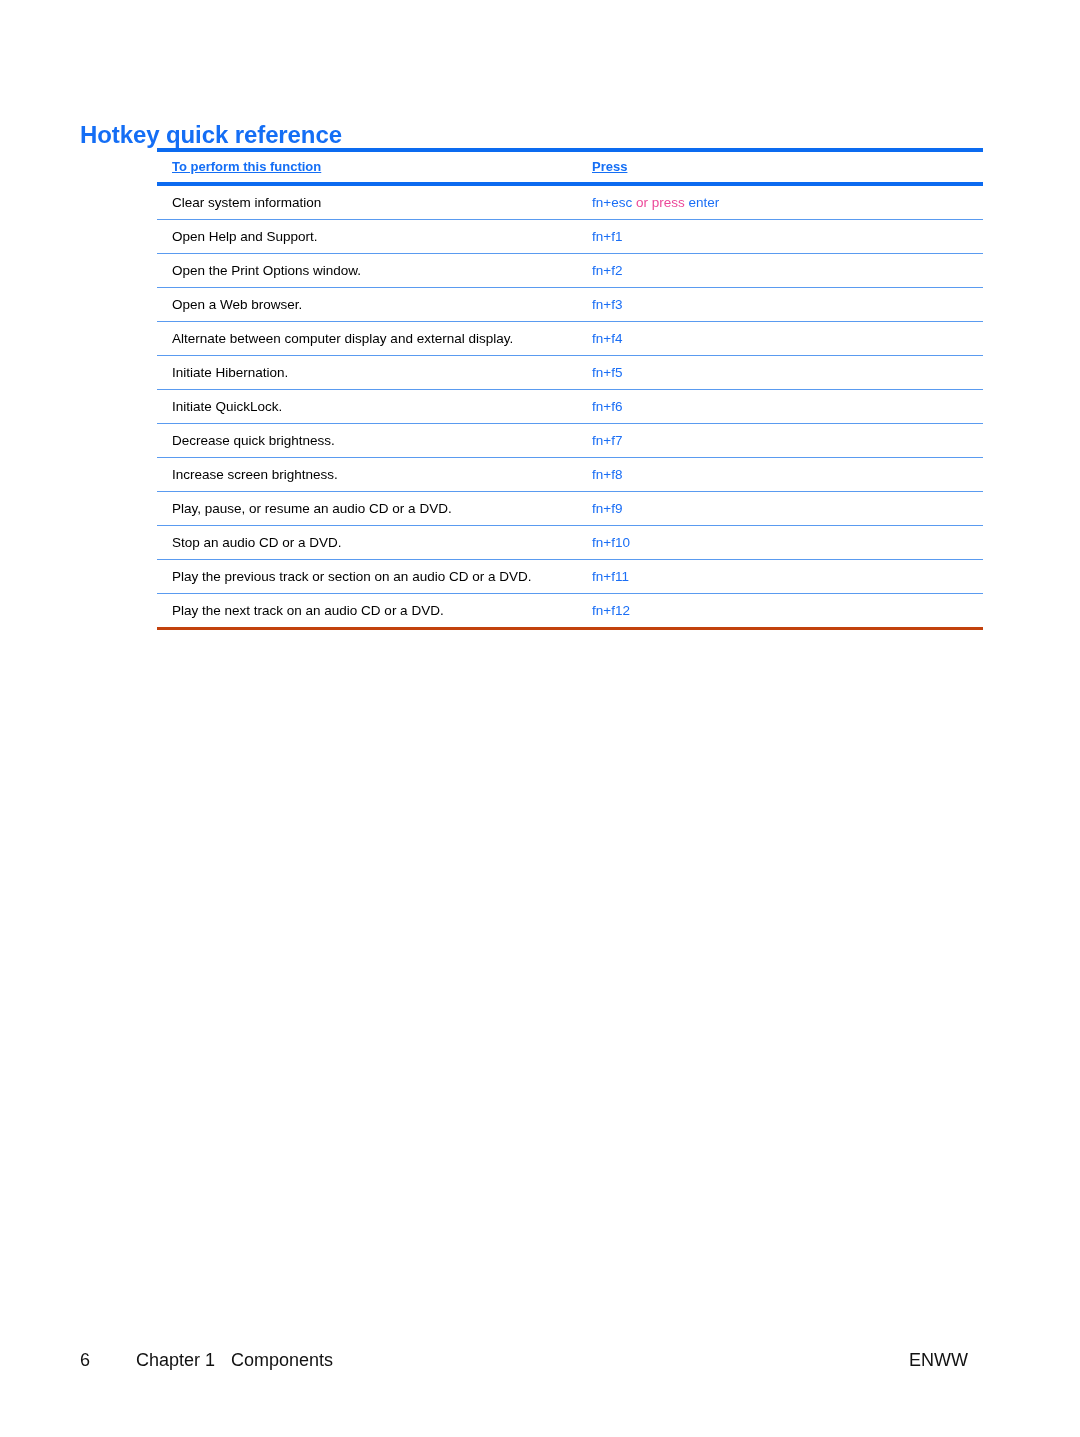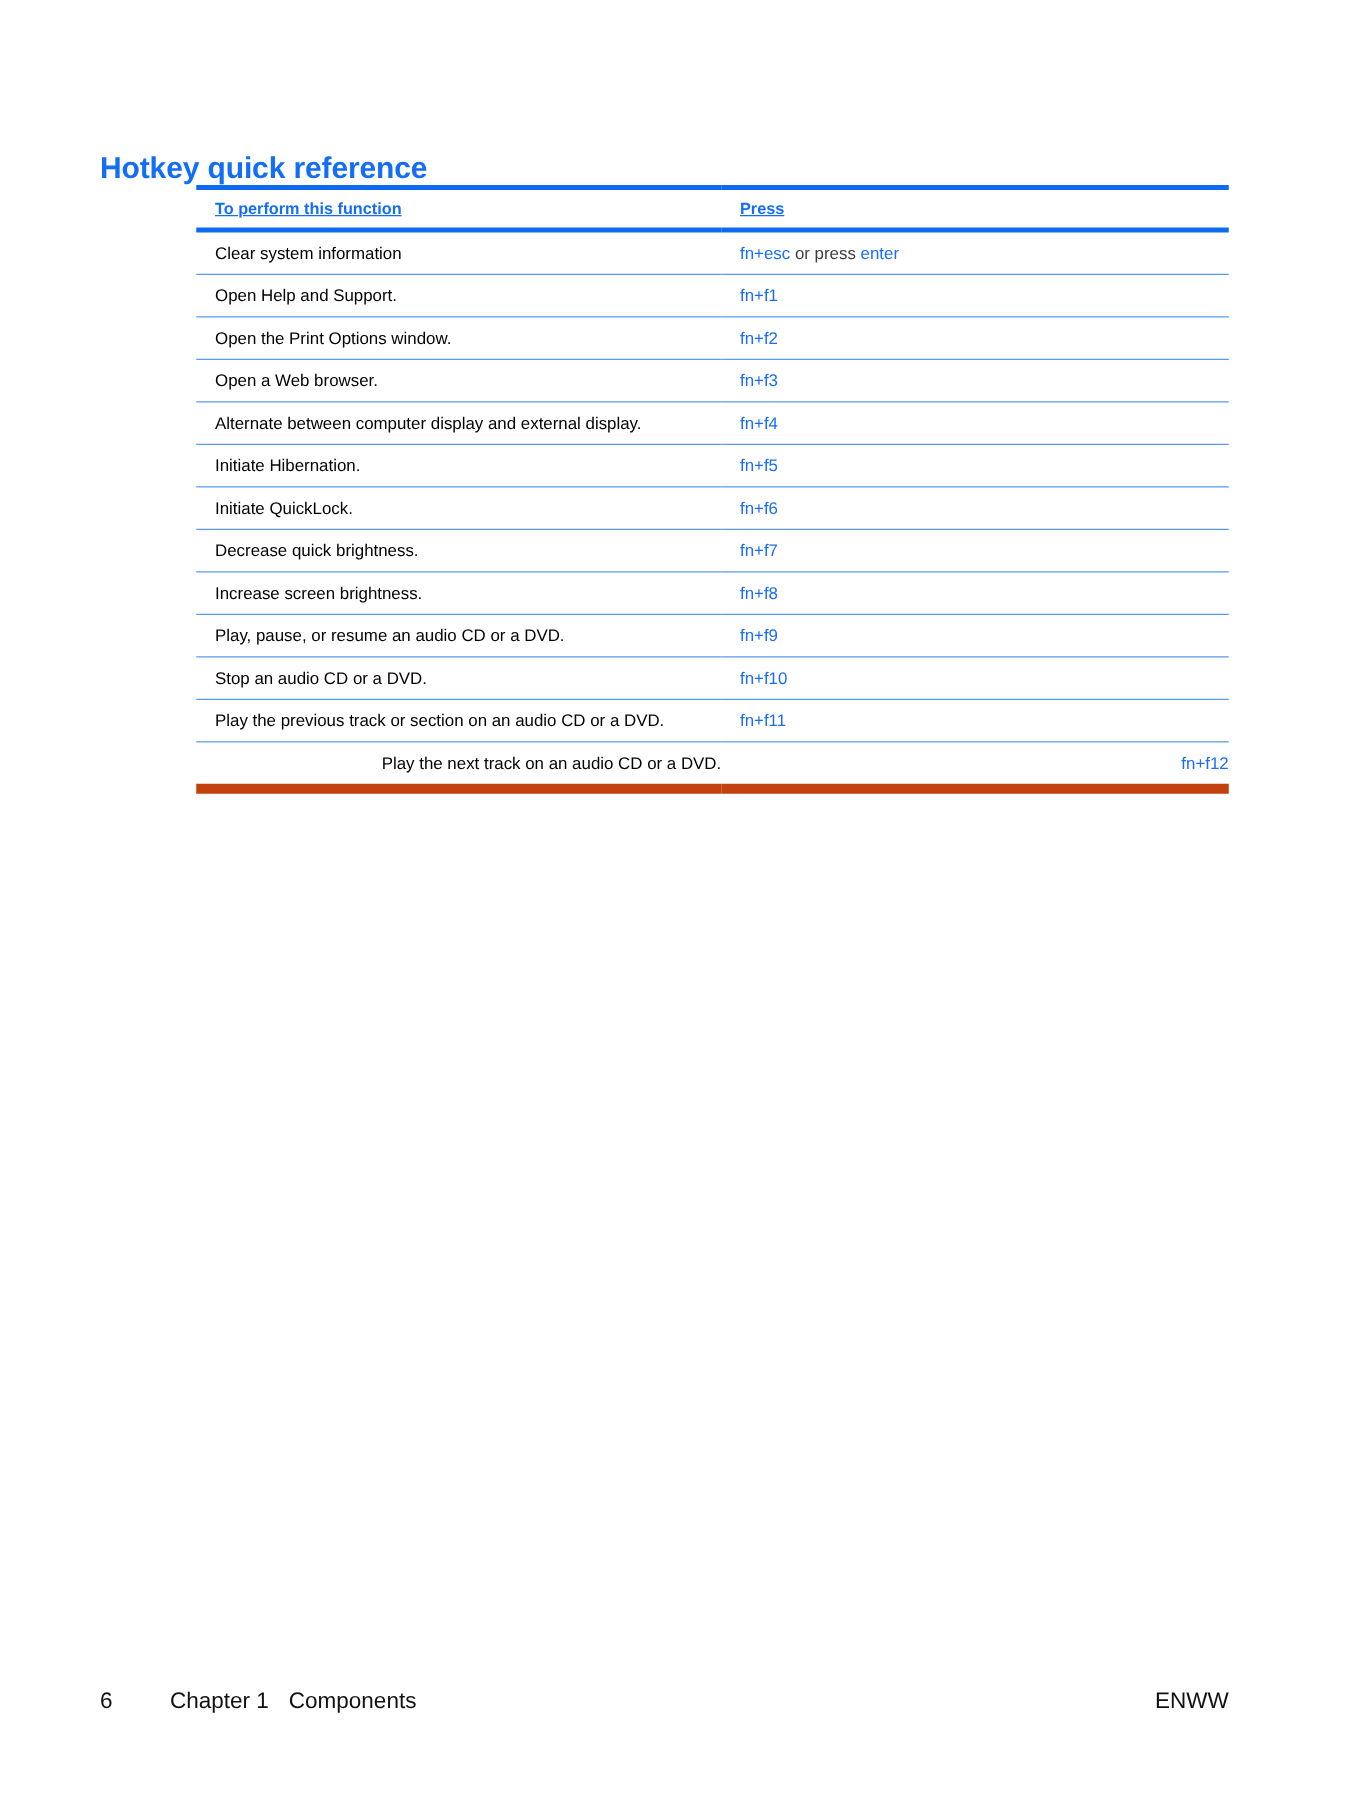--- a/index.html
+++ b/index.html
@@ -65,32 +65,31 @@
     font-size: 13.5px;
     color: #000000;
     padding: 8px 0 8px 15px;
     border-bottom: 1.5px solid #5a9bf0;
     vertical-align: middle;
     line-height: 17px;
     height: 17px;
     white-space: nowrap;
   }
   .hotkey-table tbody tr:last-child td {
-    border-bottom: 8px solid #c2410c;
-    text-align: right;
+    border-bottom: 3px solid #c2410c;
   }
 
   .press-cell {
     color: #1a6ef5;
   }
   .press-cell .k {
     color: #1a6ef5;
   }
   .press-cell .plain {
-    color: #404040;
+    color: #ec4899;
   }
 
   
   .footer {
     position: absolute;
     left: 80px;
     top: 1349px;
     width: 903px;
     height: 22px;
     font-size: 18px;
@@ -112,21 +111,21 @@
   }
   .footer-sep {
     display: inline-block;
     width: 16px;
   }
   .footer-section {
     display: inline-block;
   }
   .footer-right {
     position: absolute;
-    right: 0;
+    right: 15px;
     top: 0;
     white-space: nowrap;
   }
 </style>
 </head>
 <body>
 
 <div class="page">
 
   <h1 class="page-title">Hotkey quick reference</h1>

